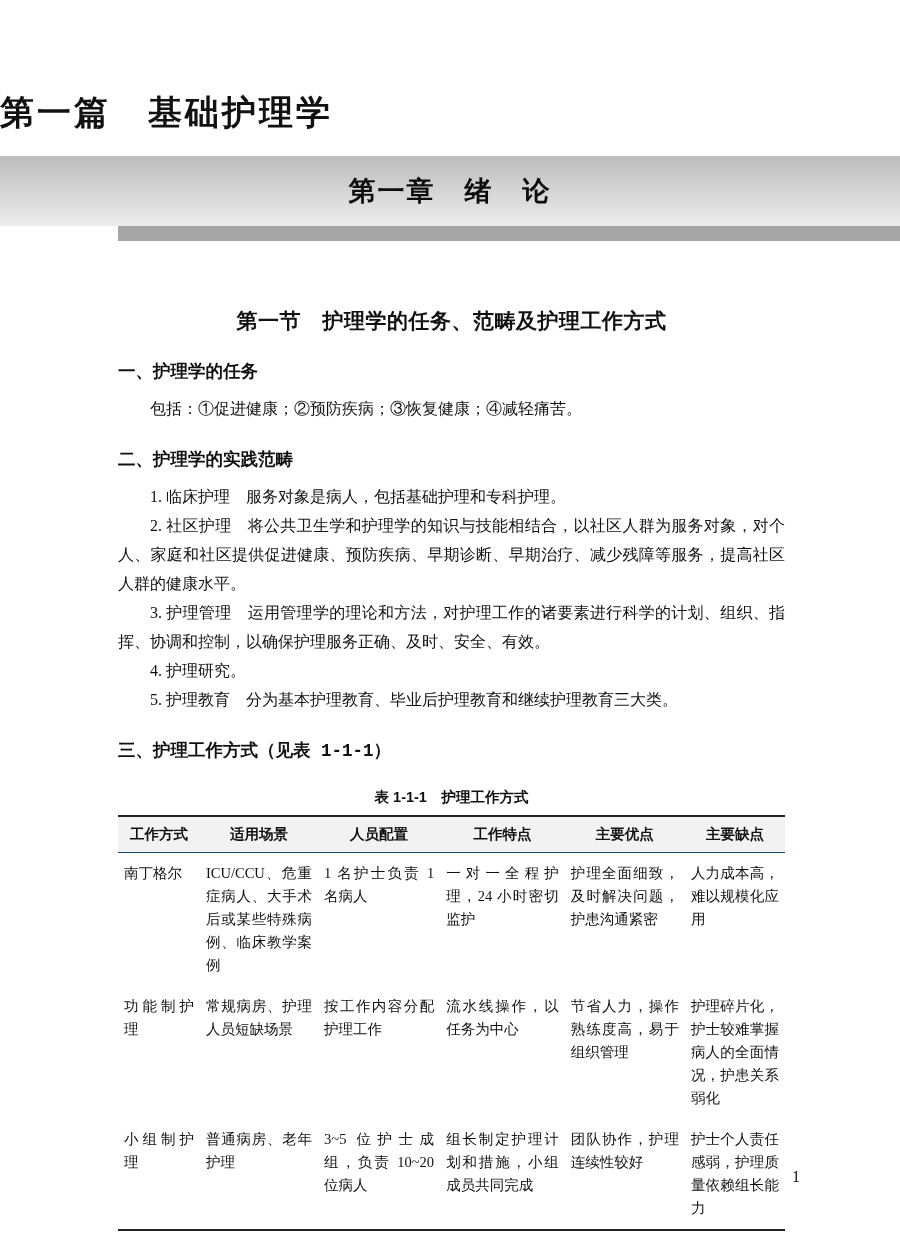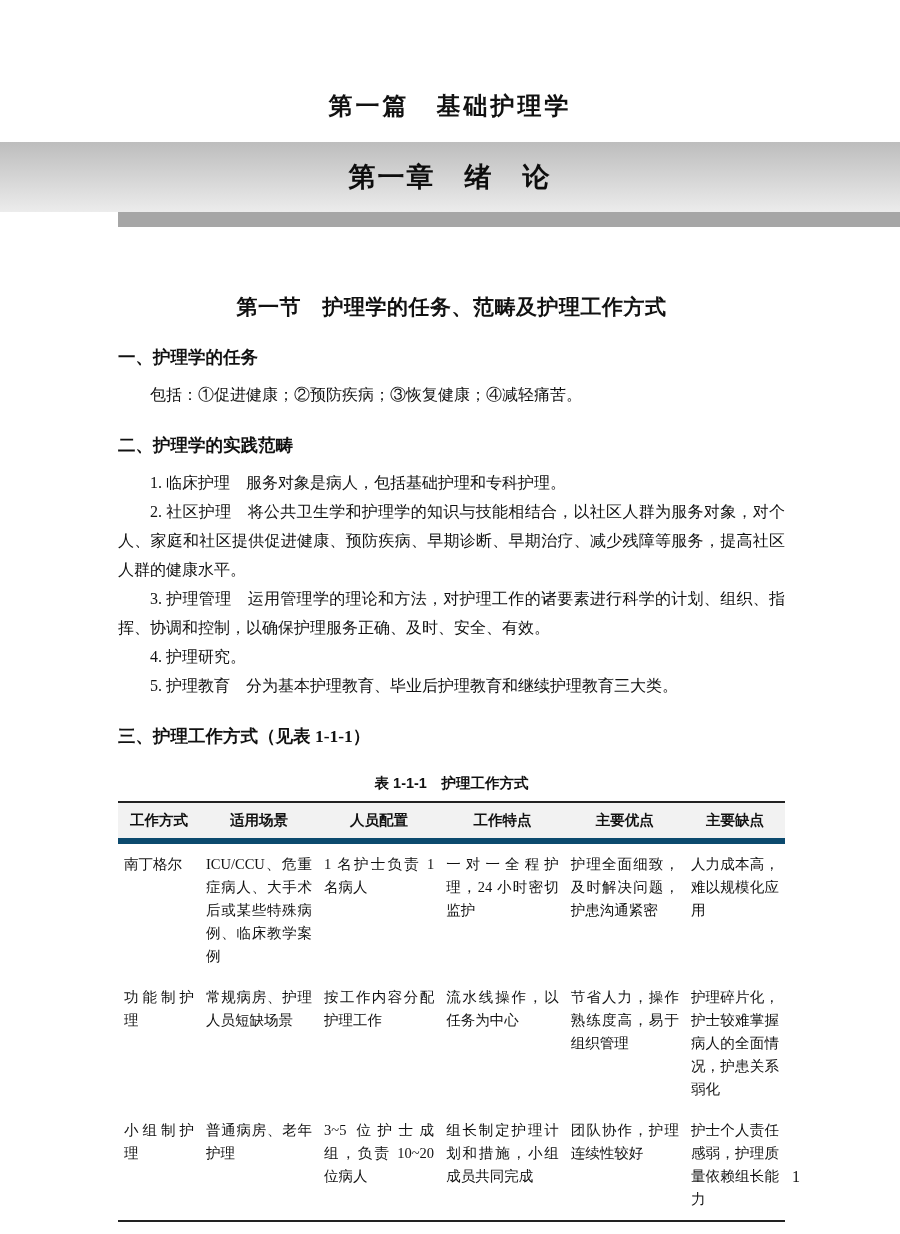--- a/index.html
+++ b/index.html
@@ -11,22 +11,21 @@
   }
   .page {
     position: relative;
     width: 900px;
     height: 1234px;
     background: #ffffff;
     overflow: hidden;
   }
   .part-title {
     padding-top: 90px;
-    text-align: center;
-    font-size: 24px;
+    font-size: 34px;
     font-weight: bold;
     letter-spacing: 3px;
   }
   .chapter-band {
     margin-top: 20px;
     height: 70px;
     background: linear-gradient(180deg, #bdbdbd 0%, #d9d9d9 60%, #ececec 100%);
     display: flex;
     align-items: center;
     justify-content: center;
@@ -55,21 +54,21 @@
   .section-title {
     margin-top: 38px;
     text-align: center;
     font-size: 21px;
     font-weight: bold;
     letter-spacing: 0.5px;
   }
   h3.sub {
     margin-top: 24px;
     margin-bottom: 11px;
-    font-family: Liberation Serif, serif;
+    font-family: Liberation Mono, monospace;
     font-size: 17.5px;
     font-weight: bold;
   }
   .items p.body { margin-bottom: 0; }
   .table-caption {
     margin-top: 26px;
     margin-bottom: 8px;
     text-align: center;
     font-family: "Liberation Sans", "DejaVu Sans", sans-serif;
     font-size: 14.5px;
@@ -87,21 +86,21 @@
   table.work-modes col.c3 { width: 18.3%; }
   table.work-modes col.c4 { width: 18.7%; }
   table.work-modes col.c5 { width: 18.0%; }
   table.work-modes col.c6 { width: 15.0%; }
   table.work-modes thead th {
     font-family: "Liberation Sans", "DejaVu Sans", sans-serif;
     font-size: 14.5px;
     font-weight: bold;
     text-align: center;
     padding: 8px 4px;
-    border-bottom: 6px solid #0c4a6e;
+    border-bottom: 1px solid #0c4a6e;
     background: #f2f2f2;
   }
   table.work-modes tbody td {
     font-size: 14.5px;
     line-height: 23px;
     padding: 9px 6px 9px 6px;
     vertical-align: top;
     text-align: justify;
   }
   .page-number {

